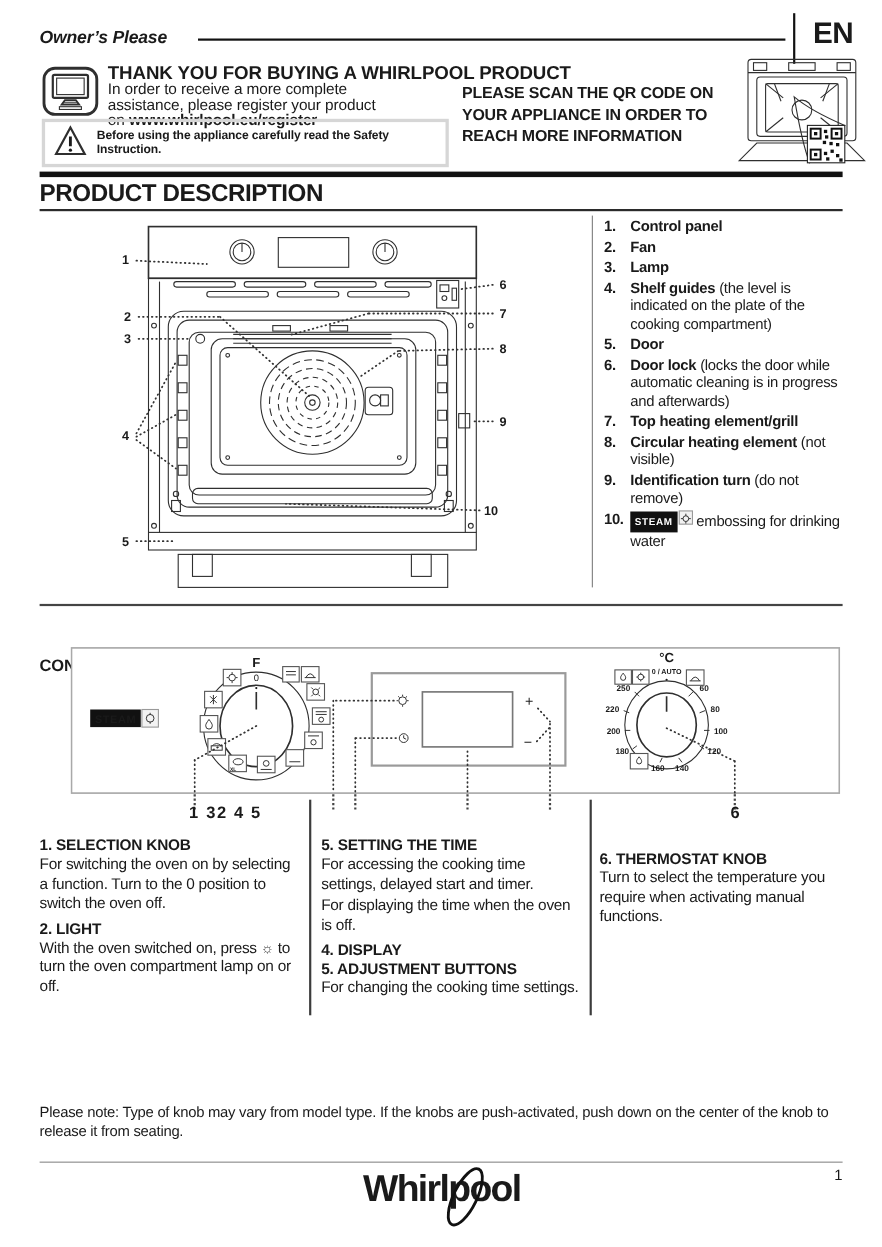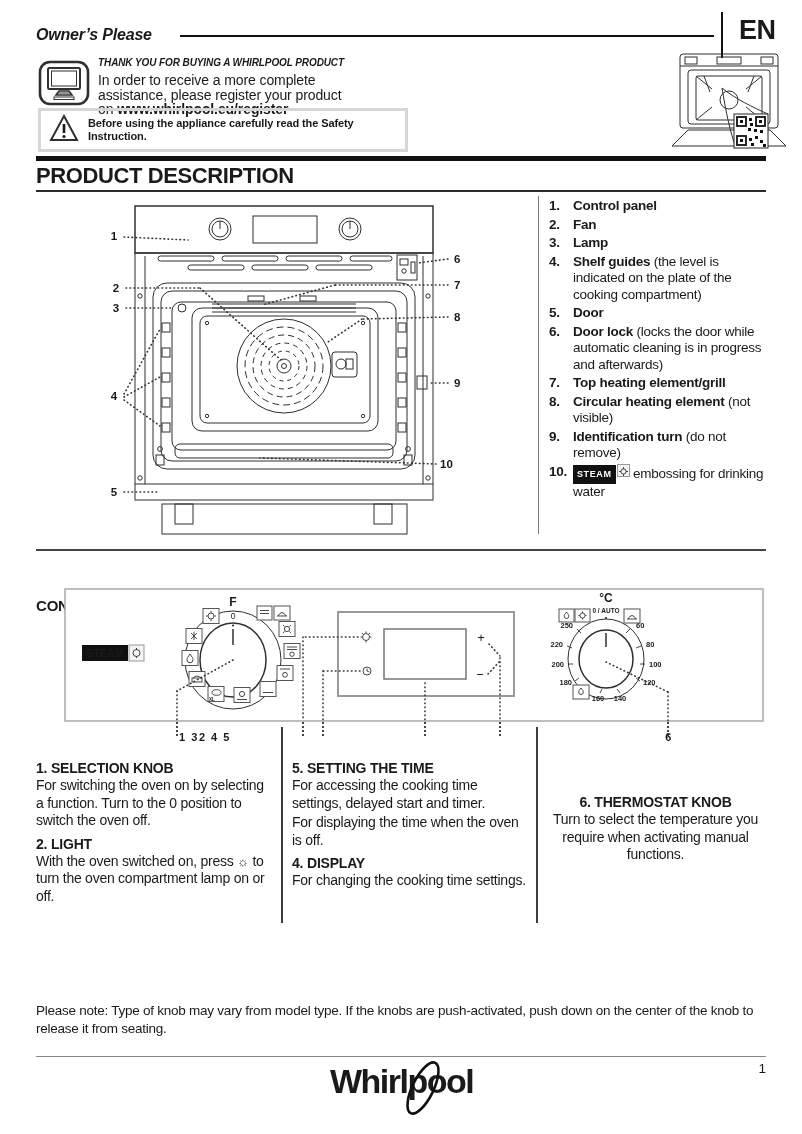--- a/index.html
+++ b/index.html
@@ -4,21 +4,21 @@
 <style>
   html,body{margin:0;padding:0;background:#fff;}
   #page{position:relative;width:802px;height:1134px;background:#fff;overflow:hidden;
         font-family:"Liberation Sans","DejaVu Sans",sans-serif;color:#1a1a1a;}
   .abs{position:absolute;}
   
   .owners{font-style:italic;font-weight:700;font-size:16px;letter-spacing:-0.2px;}
   .hline{height:2px;background:#111;}
   .vline{width:2px;background:#111;}
   .en{font-size:27px;font-weight:800;letter-spacing:-0.5px;}
-  .thanks-title{font-size:10px;font-weight:700;letter-spacing:-0.1px;font-style:italic;}
+  .thanks-title{font-size:17px;font-weight:700;letter-spacing:-0.1px;}
   .reg-text{font-size:14px;line-height:14.5px;letter-spacing:-0.1px;width:250px;}
   .reg-url{font-weight:700;}
   .warnbox{border:3px solid #d6d6d6;width:348px;height:34px;display:flex;align-items:center;gap:9px;padding:2px 8px;box-sizing:content-box;}
   .warn-text{font-size:11px;font-weight:700;line-height:13.5px;width:280px;letter-spacing:-0.1px;}
   .qr-call{font-size:14.5px;font-weight:800;line-height:19.5px;width:270px;letter-spacing:-0.2px;}
   
   .blackbar{background:#111;height:5px;width:730px;}
   .thinrule{background:#2b2b2b;height:2px;width:730px;}
   .grayrule{background:#444;height:1.5px;width:730px;}
   .pd-title{font-size:22px;font-weight:800;letter-spacing:-0.4px;}
@@ -27,21 +27,21 @@
   .plist{width:222px;border-left:1.5px solid #7d7d7d;padding:2px 0 2px 10px;min-height:334px;}
   .plist ul{list-style:none;margin:0;padding:0;}
   .plist li{display:flex;font-size:13.5px;line-height:16.5px;letter-spacing:-0.25px;margin-bottom:2px;}
   .plist .num{width:24px;flex:none;font-weight:700;}
   .plist .b{font-weight:700;}
   .badge{display:inline-block;background:#111;color:#fff;font-size:9px;font-weight:700;
          letter-spacing:0.6px;padding:1px 4px 1.5px;vertical-align:1px;}
   .badge-ico{display:inline-block;width:11px;height:11px;border:1px solid #999;background:#f2f2f2;
              vertical-align:1px;margin-left:1px;}
   
-  .collbl{font-size:11px;font-weight:800;letter-spacing:1.5px;}
+  .collbl{font-size:15px;font-weight:800;letter-spacing:1.5px;}
   .dotv{border-left:2px dotted #444;width:0;height:14px;}
   .coldiv{width:1.5px;background:#3c3c3c;height:196px;}
   .leg-h{font-size:14px;font-weight:700;letter-spacing:-0.2px;margin:0 0 1px 0;}
   .leg-p{font-size:14px;line-height:17.5px;letter-spacing:-0.25px;margin:0 0 6px 0;}
   .lamp-sym{color:#444;font-size:13px;}
   
   .note{font-size:13.5px;line-height:17.5px;letter-spacing:-0.25px;width:730px;}
   .pagenum{font-size:13.5px;}
   .logo-text{font-size:34px;font-weight:700;letter-spacing:-1.5px;}
   svg text{font-family:"Liberation Sans","DejaVu Sans",sans-serif;fill:#1a1a1a;}
@@ -81,20 +81,21 @@
     <span>
       <svg width="30" height="30" viewBox="0 0 30 30">
         <path d="M15,3 L28,27 L2,27 Z" class="ln" style="stroke-width:2"></path>
         <line x1="15" y1="11" x2="15" y2="20" stroke="#1a1a1a" stroke-width="2.6"></line>
         <circle cx="15" cy="23.5" r="1.5" fill="#1a1a1a"></circle>
       </svg>
     </span>
     <span class="warn-text">Before using the appliance carefully read the Safety Instruction.</span>
   </div>
 
+  <div class="abs qr-call" style="left:420px;top:76px;">PLEASE SCAN THE QR CODE ON YOUR APPLIANCE IN ORDER TO REACH MORE INFORMATION</div>
 
   <div class="abs" style="left:666px;top:52px;">
     <svg width="128" height="102" viewBox="0 0 128 102">
       <rect x="14" y="2" width="98" height="74" rx="3" class="ln"></rect>
       <line x1="14" y1="14" x2="112" y2="14" class="ln"></line>
       <rect x="19" y="5" width="12" height="7" class="ln"></rect>
       <rect x="95" y="5" width="12" height="7" class="ln"></rect>
       <rect x="51" y="5" width="24" height="7" class="ln"></rect>
       <rect x="22" y="18" width="82" height="54" rx="3" class="ln"></rect>
       <rect x="30" y="24" width="66" height="44" rx="2" class="ln"></rect>
@@ -512,24 +513,25 @@
     <p class="leg-p">For switching the oven on by selecting a function. Turn to the 0 position to switch the oven off.</p>
     <p class="leg-h">2. LIGHT</p>
     <p class="leg-p"><span>With the oven switched on, press</span> <span class="lamp-sym">☼</span> <span>to turn the oven compartment lamp on or off.</span></p>
   </div>
 
   <div class="abs" style="left:292px;top:760px;width:236px;">
     <p class="leg-h">5. SETTING THE TIME</p>
     <p class="leg-p" style="margin-bottom:2px;">For accessing the cooking time settings, delayed start and timer.</p>
     <p class="leg-p">For displaying the time when the oven is off.</p>
     <p class="leg-h">4. DISPLAY</p>
+    <p class="leg-h">5. ADJUSTMENT BUTTONS</p>
     <p class="leg-p">For changing the cooking time settings.</p>
   </div>
 
-  <div class="abs" style="left:545px;top:794px;width:221px;text-align:center;">
+  <div class="abs" style="left:545px;top:772px;width:221px;">
     <p class="leg-h">6. THERMOSTAT KNOB</p>
     <p class="leg-p">Turn to select the temperature you require when activating manual functions.</p>
   </div>
 
   <div class="abs note" style="left:36px;top:1002px;">Please note: Type of knob may vary from model type. If the knobs are push-activated, push down on the center of the knob to release it from seating.</div>
   <div class="abs" style="left:36px;top:1056px;width:730px;height:1px;background:#888;"></div>
   <div class="abs pagenum" style="left:750px;top:1061px;width:16px;text-align:right;">1</div>
 
   <div class="abs" style="left:330px;top:1062px;width:150px;height:60px;">
     <span class="logo-text">Whirlpool</span>

